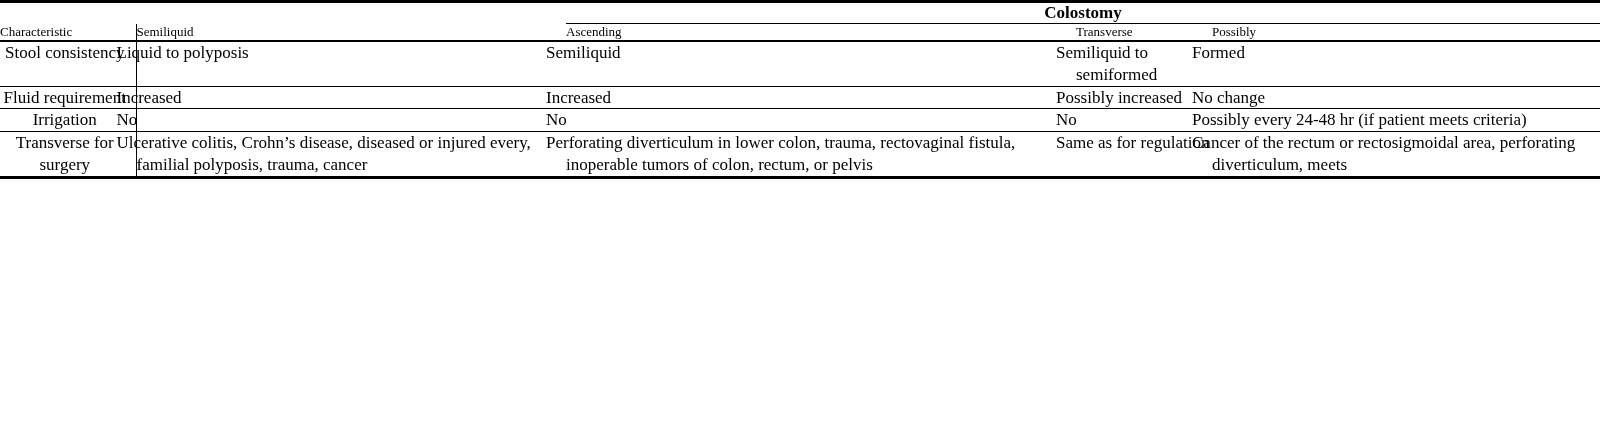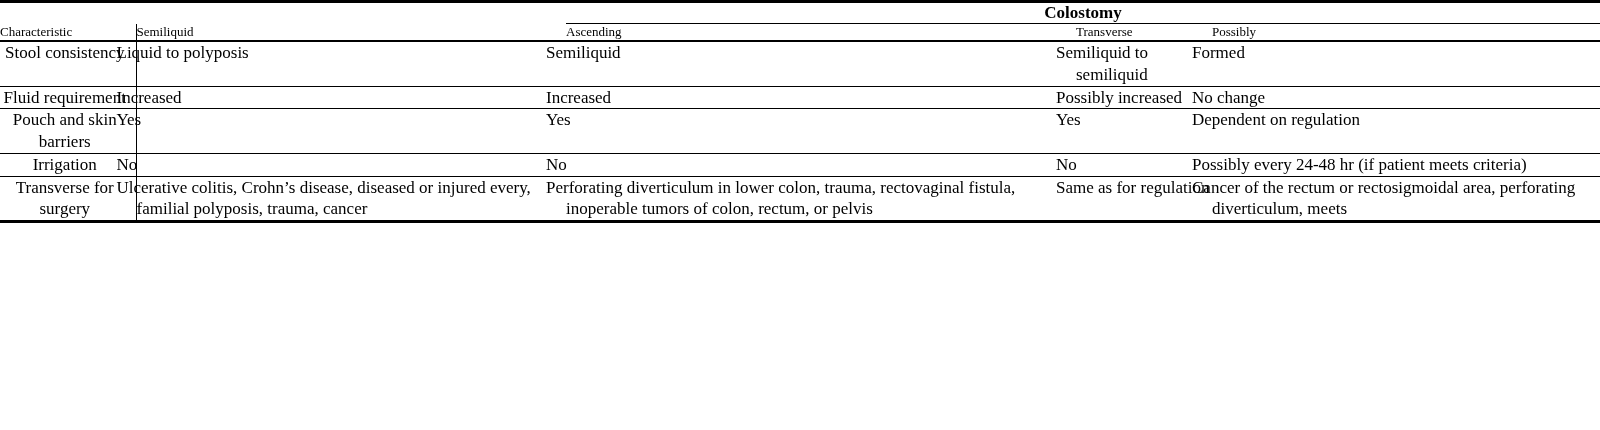--- a/index.html
+++ b/index.html
@@ -98,40 +98,33 @@
         <td>Semiliquid</td>
         <td>Ascending</td>
         <td>Transverse</td>
         <td>Possibly</td>
       </tr>
 
       <tr class="body-row">
         <td class="col-char char-cell">Stool consistency</td>
         <td class="hang">Liquid to polyposis</td>
         <td class="hang">Semiliquid</td>
-        <td class="hang">Semiliquid to semiliquid</td>
+        <td class="hang">Semiliquid to semiformed</td>
         <td class="hang">Formed</td>
       </tr>
 
       <tr class="body-row">
         <td class="col-char char-cell">Fluid requirement</td>
         <td class="hang">Increased</td>
         <td class="hang">Increased</td>
         <td class="hang">Possibly increased</td>
         <td class="hang">No change</td>
       </tr>
 
 
-      <tr class="body-row">
-        <td class="col-char char-cell">Pouch and skin barriers</td>
-        <td class="hang">Yes</td>
-        <td class="hang">Yes</td>
-        <td class="hang">Yes</td>
-        <td class="hang">Dependent on regulation</td>
-      </tr>
 
       <tr class="body-row">
         <td class="col-char char-cell">Irrigation</td>
         <td class="hang">No</td>
         <td class="hang">No</td>
         <td class="hang">No</td>
         <td class="hang">Possibly every 24-48 hr (if patient meets criteria)</td>
       </tr>
 
       <tr class="body-row">

